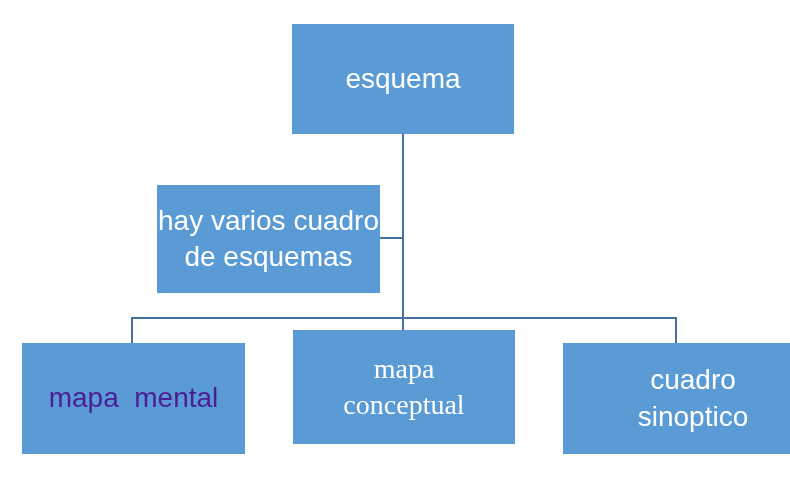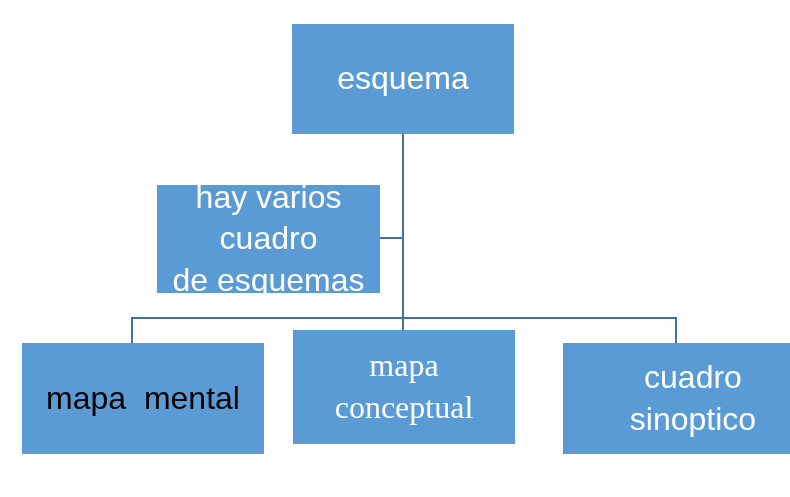--- a/index.html
+++ b/index.html
@@ -15,21 +15,21 @@
     font-family: "Liberation Sans", sans-serif;
     overflow: hidden;
   }
   .node {
     position: absolute;
     display: flex;
     align-items: center;
     justify-content: center;
     text-align: center;
     color: #ffffff;
-    font-size: 32px;
+    font-size: 28px;
     line-height: 1.3;
     white-space: pre-wrap;
   }
   .line {
     position: absolute;
   }
 </style>
 </head>
 <body>
 
@@ -47,21 +47,21 @@
 
   <div class="node" style="left: 292px; top: 24px; width: 222px; height: 110px; background: rgb(91, 155, 213); color: rgb(255, 255, 255);">
     <span>esquema</span>
   </div>
 
   <div class="node" style="left: 157px; top: 185px; width: 223px; height: 108px; background: rgb(91, 155, 213); color: rgb(255, 255, 255);">
     <span>hay varios cuadro
 de esquemas</span>
   </div>
 
-  <div class="node" style="left: 22px; top: 343px; width: 242px; height: 111px; background: rgb(91, 155, 213); color: #000000;">
+  <div class="node" style="left: 22px; top: 343px; width: 223px; height: 111px; background: rgb(91, 155, 213); color: #4c1d95;">
     <span>mapa  mental</span>
   </div>
 
   <div class="node" style="left: 293px; top: 330px; width: 222px; height: 114px; background: rgb(91, 155, 213); color: rgb(255, 255, 255); font-family: Liberation Serif, serif;">
     <span>mapa
 conceptual</span>
   </div>
 
   <div class="node" style="left: 563px; top: 343px; width: 224px; height: 111px; background: rgb(91, 155, 213); color: rgb(255, 255, 255); padding-left: 18px;">
     <span>cuadro

